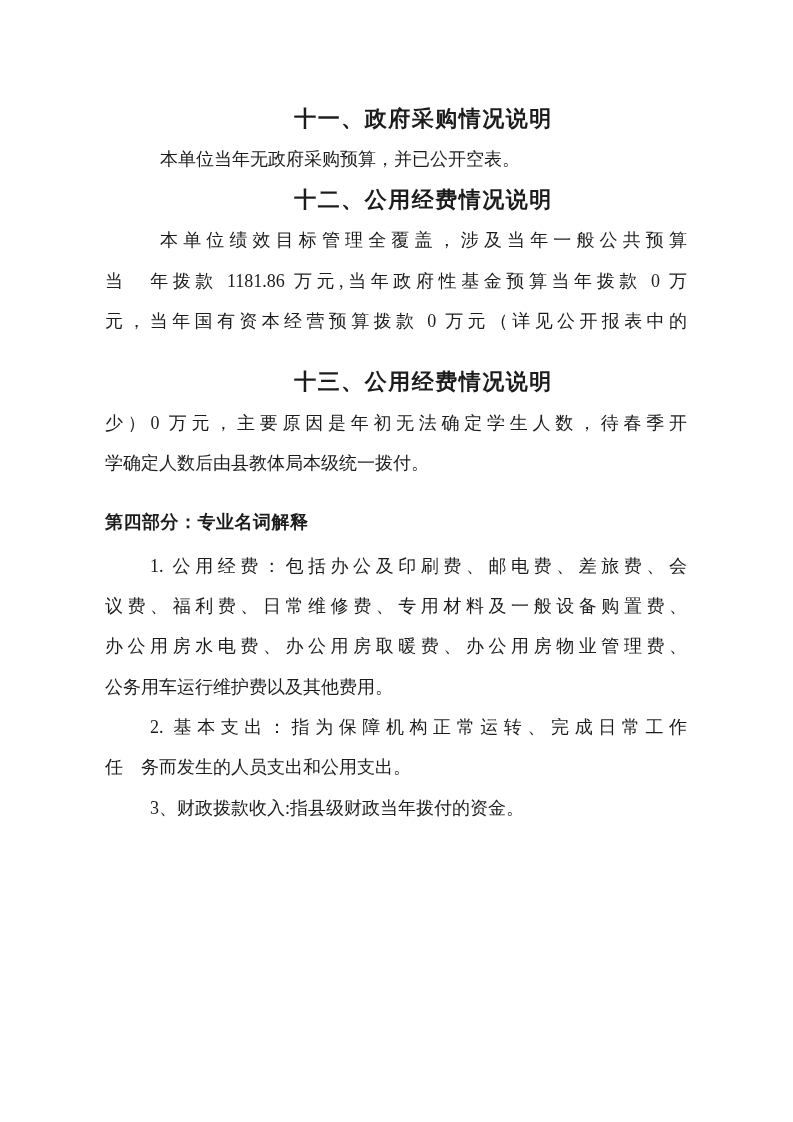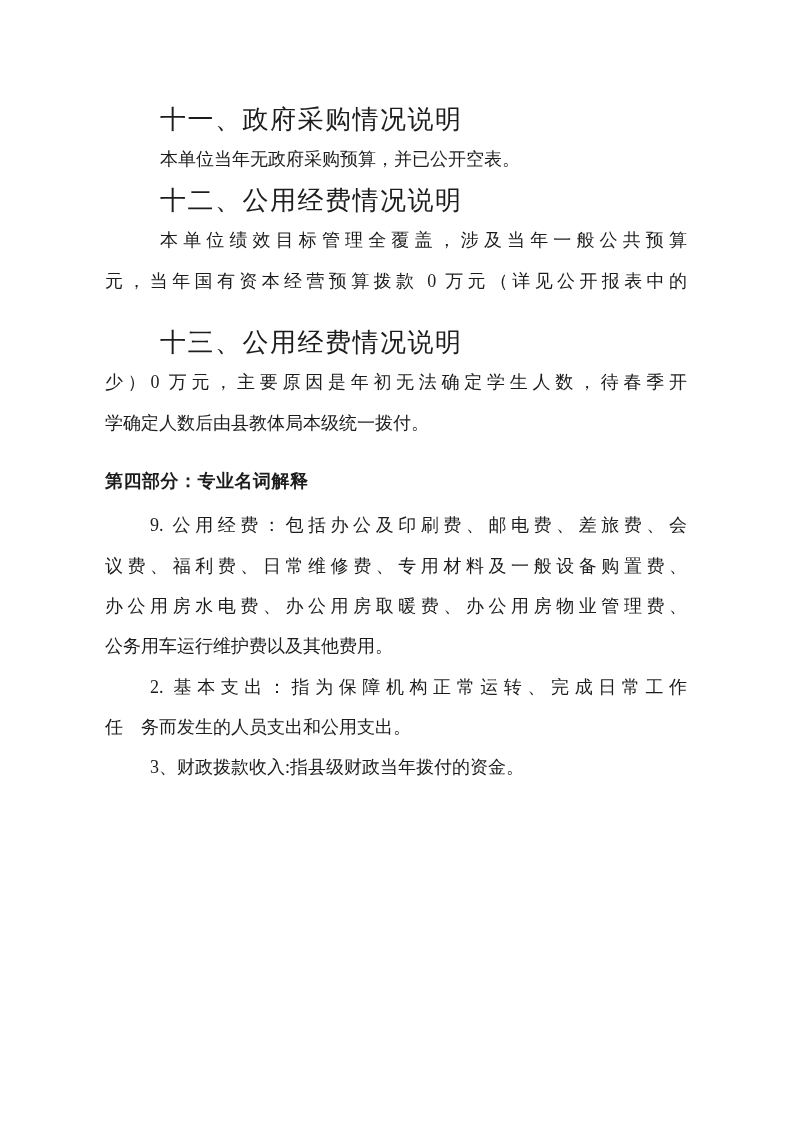--- a/index.html
+++ b/index.html
@@ -32,23 +32,24 @@
     text-align: justify;
     text-align-last: justify;
   }
   
   .ind  { text-indent: 55px; }
   
   .ind2 { text-indent: 45px; }
   
   .h {
     font-family: "Liberation Sans", "DejaVu Sans", sans-serif;
-    font-weight: normal;
-    font-size: 26px;
+    font-weight: bold;
+    font-size: 22px;
     letter-spacing: 1.5px;
+    text-align: center;
   }
   
   .sp-before { margin-top: 21px; }
   
   .part {
     margin-top: 15px;
     height: 47px;
     line-height: 47px;
     font-size: 18px;
     font-weight: bold;
@@ -60,29 +61,30 @@
 <body>
 
 <div class="page">
   <div class="content">
 
     <div class="ln h ind">十一、政府采购情况说明</div>
     <div class="ln ind">本单位当年无政府采购预算，并已公开空表。</div>
 
     <div class="ln h ind">十二、公用经费情况说明</div>
     <div class="ln ind just">本单位绩效目标管理全覆盖，涉及当年一般公共预算</div>
+    <div class="ln just">当　年拨款 1181.86 万元,当年政府性基金预算当年拨款 0 万</div>
     <div class="ln just">元，当年国有资本经营预算拨款 0 万元（详见公开报表中的</div>
 
     <div class="ln h ind sp-before">十三、公用经费情况说明</div>
     <div class="ln just">少）0 万元，主要原因是年初无法确定学生人数，待春季开</div>
     <div class="ln">学确定人数后由县教体局本级统一拨付。</div>
 
     <div class="part">第四部分：专业名词解释</div>
 
-    <div class="ln ind2 just">9. 公用经费：包括办公及印刷费、邮电费、差旅费、会</div>
+    <div class="ln ind2 just">1. 公用经费：包括办公及印刷费、邮电费、差旅费、会</div>
     <div class="ln just">议费、福利费、日常维修费、专用材料及一般设备购置费、</div>
     <div class="ln just">办公用房水电费、办公用房取暖费、办公用房物业管理费、</div>
     <div class="ln">公务用车运行维护费以及其他费用。</div>
 
     <div class="ln ind2 just">2. 基本支出：指为保障机构正常运转、完成日常工作</div>
     <div class="ln">任　务而发生的人员支出和公用支出。</div>
 
     <div class="ln ind2">3、财政拨款收入:指县级财政当年拨付的资金。</div>
 
   </div>

